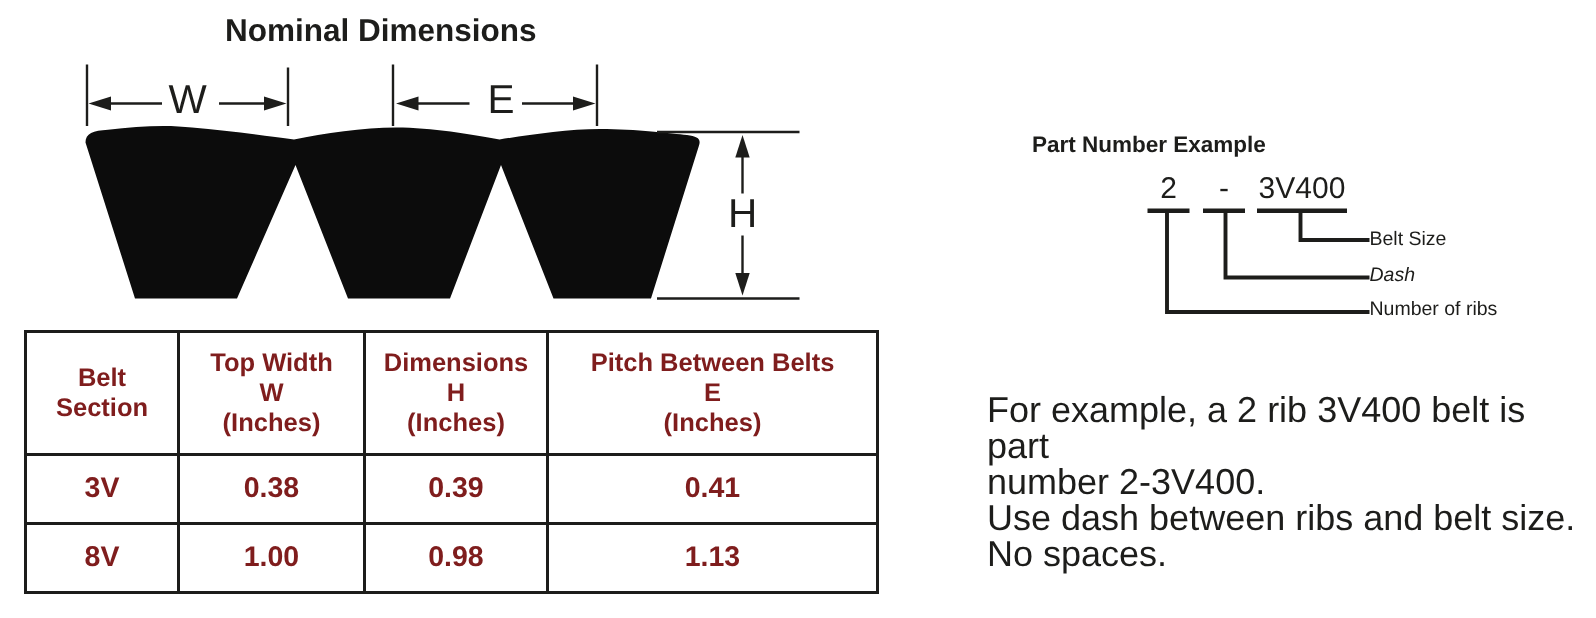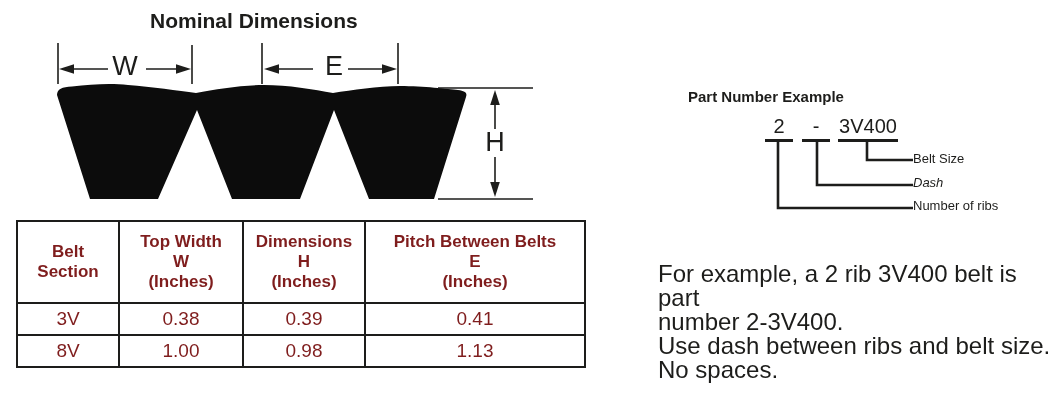--- a/index.html
+++ b/index.html
@@ -55,22 +55,23 @@
   }
   table.belt-table th {
     font-weight: bold;
     font-size: 17px;
     line-height: 20px;
     height: 82px;
     padding: 2px 4px;
   }
   table.belt-table td {
     font-size: 19px;
-    height: 32px;
+    height: 46px;
     padding: 0 4px;
+    font-weight: bold;
   }
 </style>
 </head>
 <body>
 
 <div class="stage">
 
   <svg class="art" viewBox="0 0 1064 412" xmlns="http://www.w3.org/2000/svg">
 
     <g>

